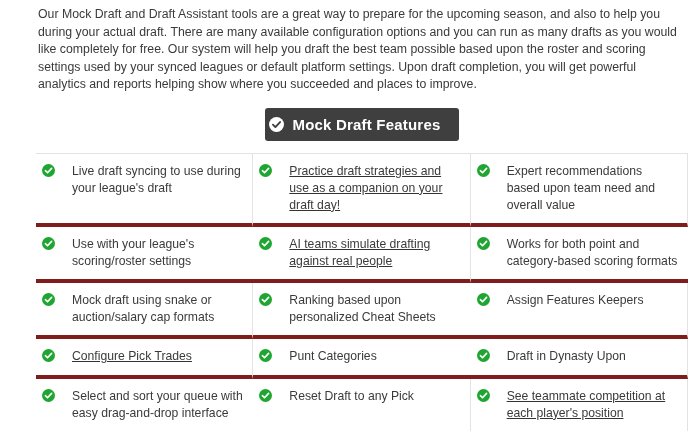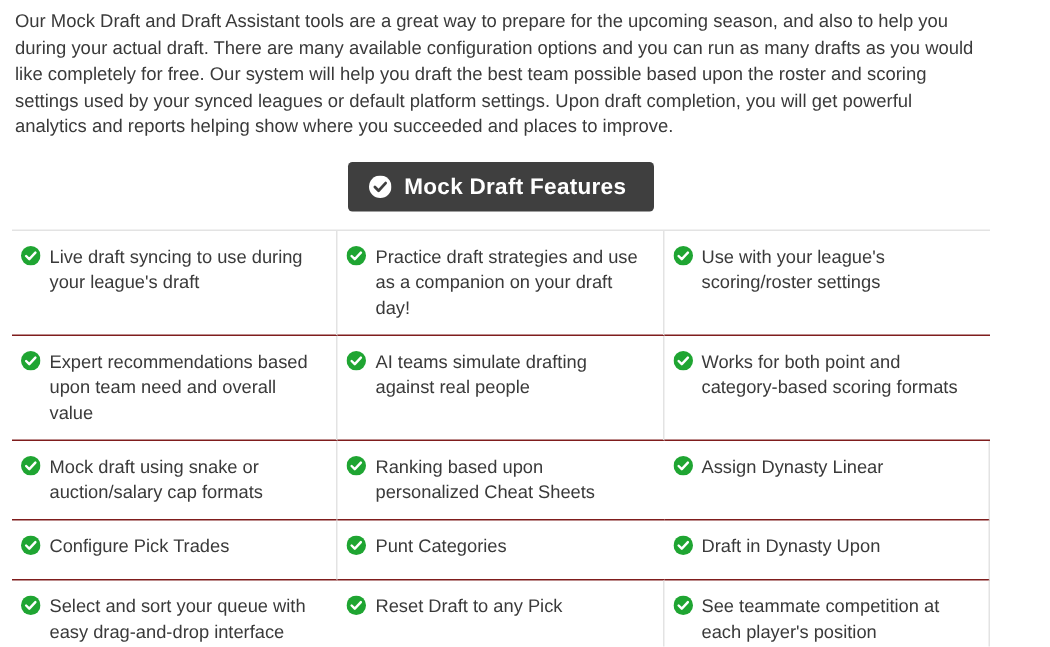--- a/index.html
+++ b/index.html
@@ -13,40 +13,41 @@
     font-family: "Liberation Sans", sans-serif;
     color: #333333;
     overflow: hidden;
   }
   .page {
     width: 668px;
     height: 431px;
     box-sizing: border-box;
     padding: 6px 8px 0 8px;
     position: relative;
+    margin-left: 28px;
   }
   .intro {
     font-size: 12.3px;
     line-height: 17.5px;
     color: #3a3a3a;
     text-align: left;
     margin: 0 0 14px 0;
     padding: 0 2px;
   }
   .badge-wrap {
     display: flex;
     justify-content: center;
     margin: 8px 0 12px 0;
   }
   .badge {
     background: #3f3f3f;
     color: #ffffff;
     font-size: 15px;
     font-weight: bold;
-    padding: 8px 18px 8px 14px;
+    padding: 8px 18px 8px 4px;
     border-radius: 3px;
     display: inline-flex;
     align-items: center;
     gap: 8px;
     letter-spacing: 0.2px;
   }
   .badge .check-circle {
     display: inline-block;
     width: 15px;
     height: 15px;
@@ -54,29 +55,29 @@
     flex: 0 0 auto;
   }
   .features {
     display: grid;
     grid-template-columns: 1fr 1fr 1fr;
     border-top: 1px solid #e3e3e3;
     margin-top: 2px;
   }
   .cell {
     box-sizing: border-box;
-    border-bottom: 1px solid #7f1d1d;
+    border-bottom: 4px solid #7f1d1d;
     padding: 9px 10px 9px 6px;
     display: flex;
     align-items: flex-start;
-    gap: 6px;
+    gap: 17px;
     min-height: 40px;
   }
   .col-1 { border-right: 1px solid #e3e3e3; }
-  .col-2 { border-right: 1px solid #e3e3e3; }
+  .col-2 { border-right: 1px solid #e3e3e3; text-decoration: underline; }
   .cell .tick {
     flex: 0 0 auto;
     margin-top: 1px;
   }
   .cell .txt {
     font-size: 12.2px;
     line-height: 17px;
     color: #3a3a3a;
   }
   svg { display: block; }
@@ -113,39 +114,39 @@
     </div>
     <div class="cell col-2">
       <span class="tick">
         <svg width="13" height="13" viewBox="0 0 16 16" aria-hidden="true">
           <circle cx="8" cy="8" r="8" fill="#1fa532"></circle>
           <path d="M4.2 8.2 L6.8 10.8 L11.8 5.4" fill="none" stroke="#ffffff" stroke-width="2" stroke-linecap="round" stroke-linejoin="round"></path>
         </svg>
       </span>
       <span class="txt">Practice draft strategies and use as a companion on your draft day!</span>
     </div>
+    <div class="cell col-1">
+      <span class="tick">
+        <svg width="13" height="13" viewBox="0 0 16 16" aria-hidden="true">
+          <circle cx="8" cy="8" r="8" fill="#1fa532"></circle>
+          <path d="M4.2 8.2 L6.8 10.8 L11.8 5.4" fill="none" stroke="#ffffff" stroke-width="2" stroke-linecap="round" stroke-linejoin="round"></path>
+        </svg>
+      </span>
+      <span class="txt">Expert recommendations based upon team need and overall value</span>
+    </div>
+
     <div class="cell col-3">
       <span class="tick">
         <svg width="13" height="13" viewBox="0 0 16 16" aria-hidden="true">
           <circle cx="8" cy="8" r="8" fill="#1fa532"></circle>
           <path d="M4.2 8.2 L6.8 10.8 L11.8 5.4" fill="none" stroke="#ffffff" stroke-width="2" stroke-linecap="round" stroke-linejoin="round"></path>
         </svg>
       </span>
       <span class="txt">Use with your league's scoring/roster settings</span>
     </div>
-
-    <div class="cell col-1">
-      <span class="tick">
-        <svg width="13" height="13" viewBox="0 0 16 16" aria-hidden="true">
-          <circle cx="8" cy="8" r="8" fill="#1fa532"></circle>
-          <path d="M4.2 8.2 L6.8 10.8 L11.8 5.4" fill="none" stroke="#ffffff" stroke-width="2" stroke-linecap="round" stroke-linejoin="round"></path>
-        </svg>
-      </span>
-      <span class="txt">Expert recommendations based upon team need and overall value</span>
-    </div>
     <div class="cell col-2">
       <span class="tick">
         <svg width="13" height="13" viewBox="0 0 16 16" aria-hidden="true">
           <circle cx="8" cy="8" r="8" fill="#1fa532"></circle>
           <path d="M4.2 8.2 L6.8 10.8 L11.8 5.4" fill="none" stroke="#ffffff" stroke-width="2" stroke-linecap="round" stroke-linejoin="round"></path>
         </svg>
       </span>
       <span class="txt">AI teams simulate drafting against real people</span>
     </div>
     <div class="cell col-3">
@@ -177,21 +178,21 @@
       <span class="txt">Ranking based upon personalized Cheat Sheets</span>
     </div>
 
     <div class="cell col-1">
       <span class="tick">
         <svg width="13" height="13" viewBox="0 0 16 16" aria-hidden="true">
           <circle cx="8" cy="8" r="8" fill="#1fa532"></circle>
           <path d="M4.2 8.2 L6.8 10.8 L11.8 5.4" fill="none" stroke="#ffffff" stroke-width="2" stroke-linecap="round" stroke-linejoin="round"></path>
         </svg>
       </span>
-      <span class="txt">Assign Dynasty Linear</span>
+      <span class="txt">Assign Features Keepers</span>
     </div>
     <div class="cell col-2">
       <span class="tick">
         <svg width="13" height="13" viewBox="0 0 16 16" aria-hidden="true">
           <circle cx="8" cy="8" r="8" fill="#1fa532"></circle>
           <path d="M4.2 8.2 L6.8 10.8 L11.8 5.4" fill="none" stroke="#ffffff" stroke-width="2" stroke-linecap="round" stroke-linejoin="round"></path>
         </svg>
       </span>
       <span class="txt">Configure Pick Trades</span>
     </div>

